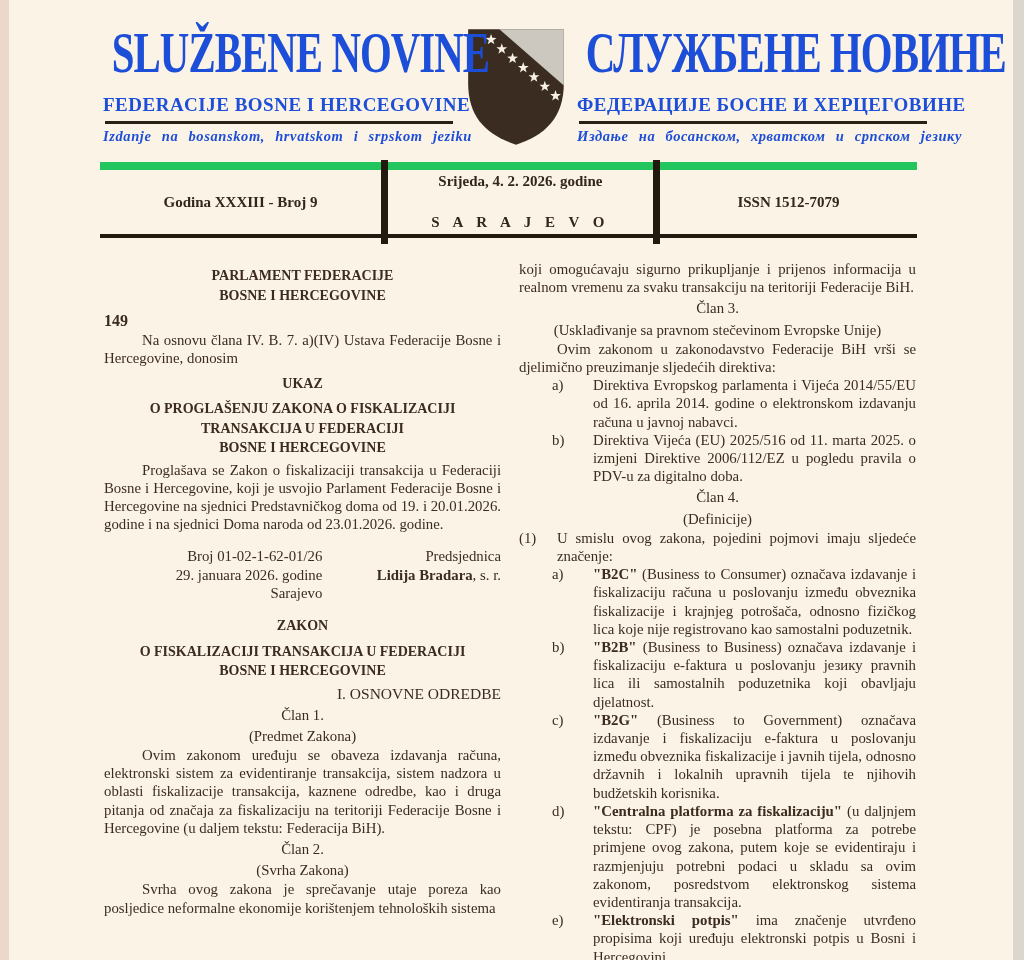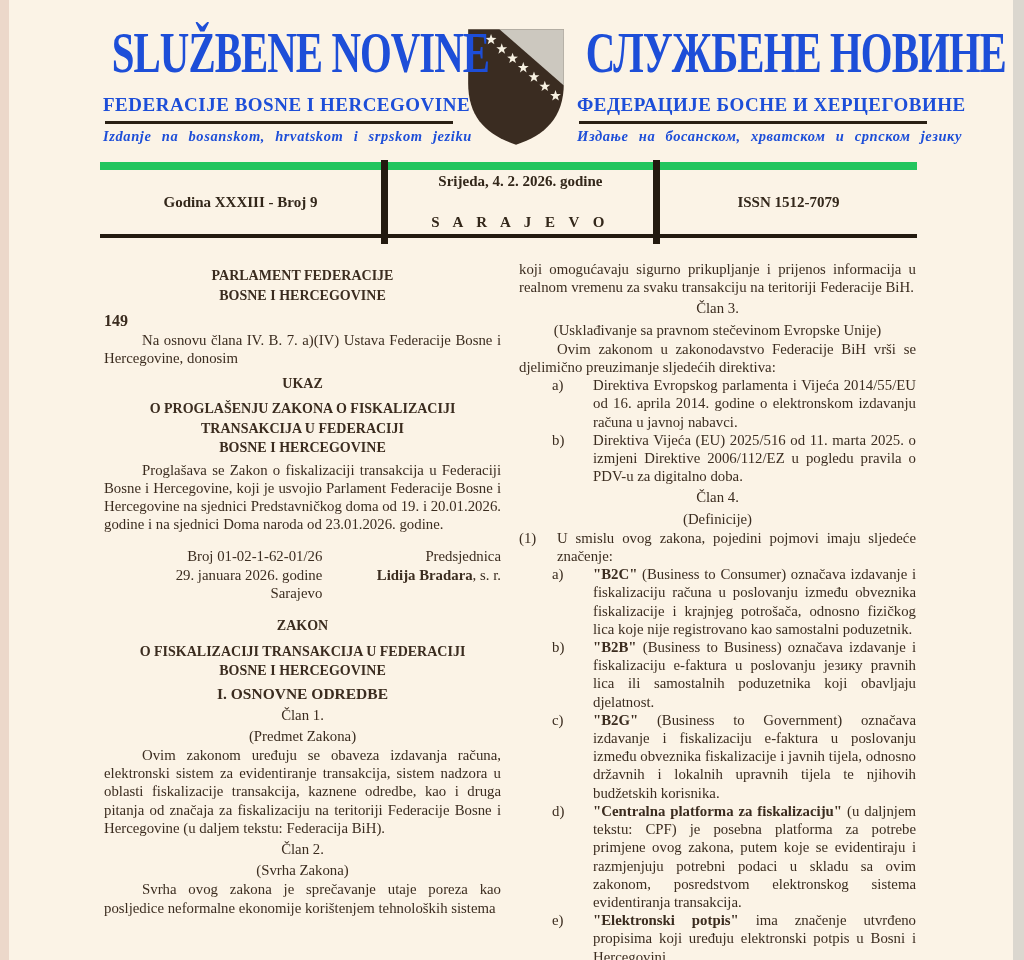--- a/index.html
+++ b/index.html
@@ -35,21 +35,21 @@
   .city{letter-spacing:5px;margin-top:2px;}
 
   
   .columns{display:flex;gap:18px;padding:22px 108px 0 104px;font-size:14.8px;line-height:18.2px;text-align:justify;}
   .col{flex:1;min-width:0;}
   .h-center{font-weight:bold;text-align:center;white-space:pre-line;font-size:14px;line-height:19.5px;margin:6px 0 3px;}
   .item-num{font-weight:bold;font-size:16px;text-align:left;margin:7px 0 1px;}
   .para{margin:0;text-indent:38px;}
   .para.flush{text-indent:0;}
   .c-line{text-align:center;margin:3px 0 1px;}
-  .sect-head{font-weight:bold;text-align:center;font-size:15.5px;line-height:19px;margin:0;}
+  .sect-head{font-weight:normal;text-align:right;font-size:15.5px;line-height:19px;margin:0;}
   .sig{display:flex;margin:14px 0 14px;text-align:right;}
   .sig-left{width:55%;}
   .sig-right{width:45%;}
   .li{position:relative;padding-left:74px;margin:0;}
   .li .li-label{position:absolute;left:33px;top:0;}
   .li.li-numvar{padding-left:38px;}
   .li.li-numvar .li-label{left:0;}
 
   svg{display:block;}
 </style>

